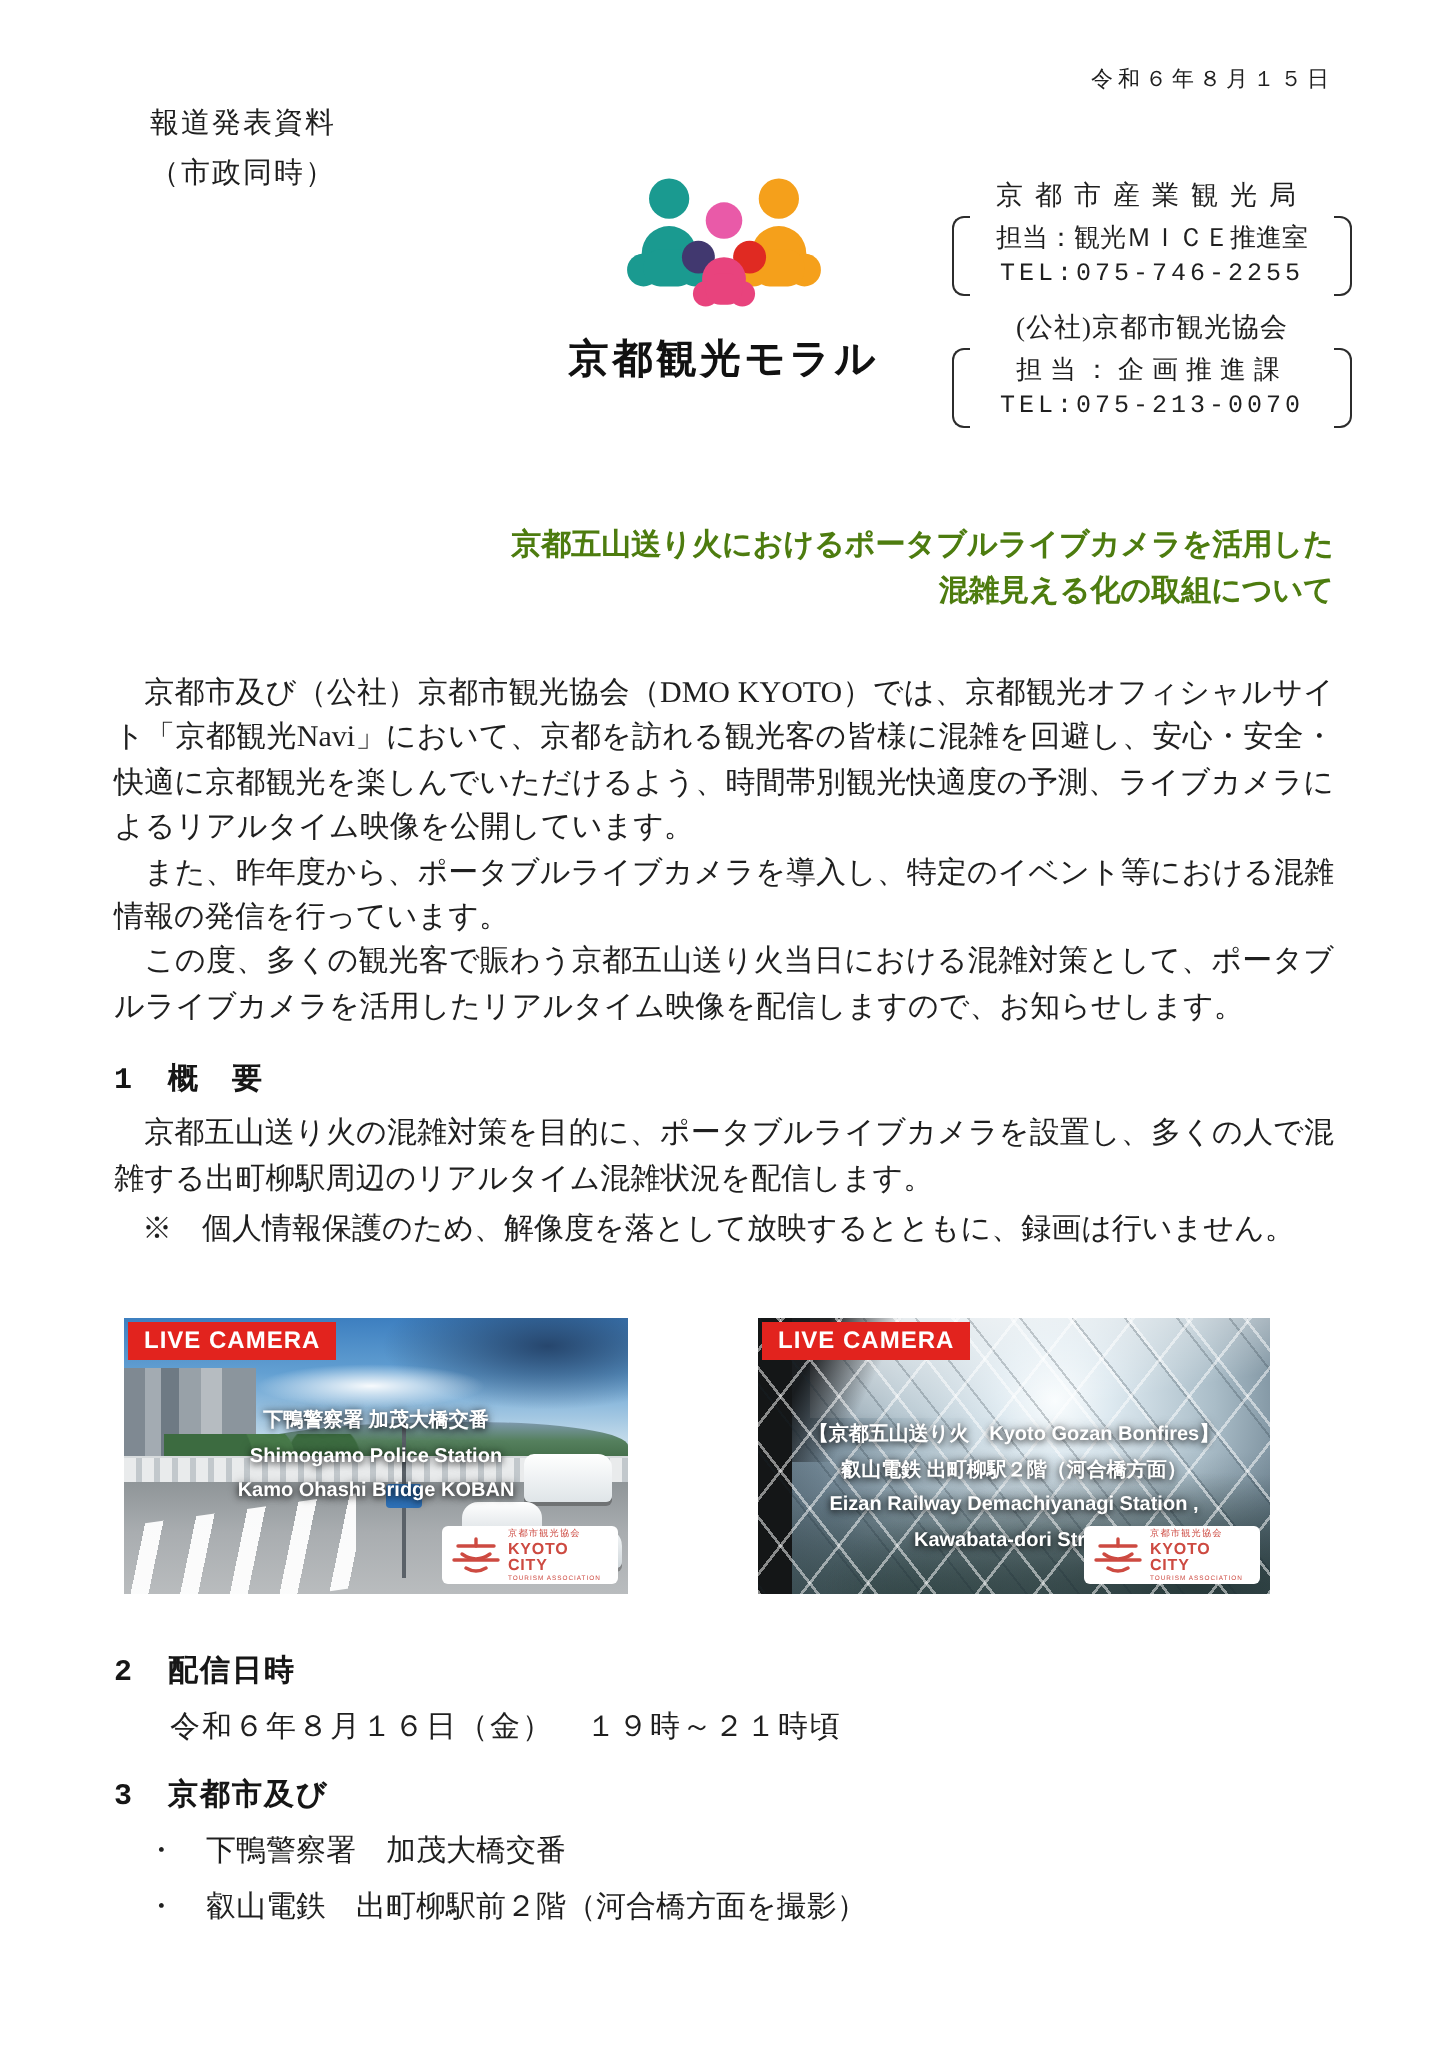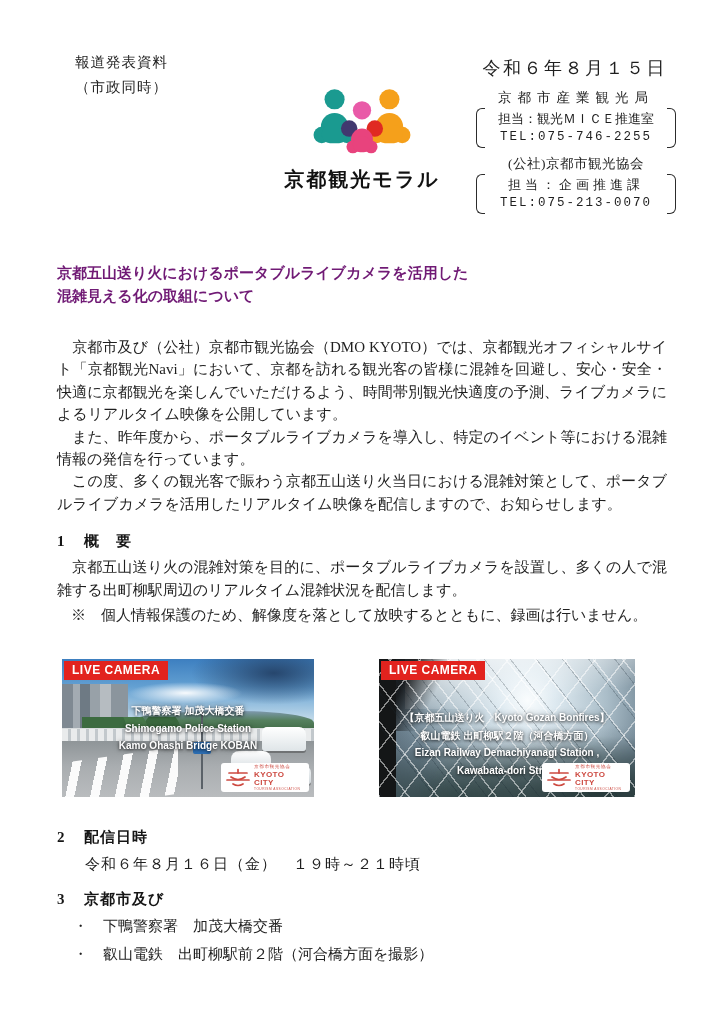--- a/index.html
+++ b/index.html
@@ -7,21 +7,21 @@
     position:relative;
     width:724px;height:1024px;
     background:#ffffff;
     font-family:"Liberation Serif","DejaVu Serif",serif;
     color:#1f1f1f;
     overflow:hidden;
   }
   
   .header{position:relative;height:215px;}
   .doc-label{position:absolute;left:75px;top:50px;font-size:14.5px;line-height:25px;letter-spacing:1px;}
-  .date{position:absolute;right:57px;top:56px;font-size:18px;letter-spacing:2.5px;font-family:Liberation Serif, serif;}
+  .date{position:absolute;right:57px;top:32px;font-size:11px;letter-spacing:2.5px;font-family:Liberation Serif, serif;}
   .brand{position:absolute;left:50%;top:84px;transform:translateX(-50%);width:210px;text-align:center;}
   .brand svg{display:block;margin:0 auto;}
   .wordmark{
     margin-top:2px;
     font-family:"Liberation Sans","DejaVu Sans",sans-serif;
     font-weight:700;font-size:20px;letter-spacing:2px;color:#111;
   }
   .contacts{position:absolute;right:48px;top:88px;width:200px;}
   .contact{margin-bottom:6px;text-align:center;}
   .org{font-size:13.5px;line-height:19px;white-space:nowrap;}
@@ -32,31 +32,31 @@
     content:"";position:absolute;top:0;bottom:0;width:8px;
     border-top:1.3px solid #2c2c2c;border-bottom:1.3px solid #2c2c2c;
   }
   .bracket::before{left:0;border-left:1.3px solid #2c2c2c;border-radius:6px 0 0 6px;}
   .bracket::after{right:0;border-right:1.3px solid #2c2c2c;border-radius:0 6px 6px 0;}
   .person{font-size:13px;line-height:18px;white-space:nowrap;}
   .person-spaced{letter-spacing:4px;}
   .tel{font-size:13px;line-height:18px;letter-spacing:2px;white-space:nowrap;font-family:"Liberation Mono","DejaVu Sans Mono",monospace;font-size:12.5px;}
   
   .title{
-    margin:46px 57px 0;text-align:left;
+    margin:46px 57px 0;text-align:right;
     font-family:"Liberation Sans","DejaVu Sans",sans-serif;
-    font-weight:bold;font-size:15px;line-height:23px;color:#701a75;
+    font-weight:bold;font-size:15px;line-height:23px;color:#4d7c0f;
   }
   
   .intro{margin:29px 57px 0;}
   .intro p{margin:0;font-size:15px;line-height:22.4px;text-align:justify;}
   
   .section{margin:0 57px;}
   .s1{margin-top:14px;}
-  .s-head{font-family:Liberation Serif, serif;font-weight:bold;font-size:15px;line-height:24px;color:#161616;}
+  .s-head{font-family:Liberation Mono, monospace;font-weight:bold;font-size:15px;line-height:24px;color:#161616;}
   .s-no{display:inline-block;min-width:14px;}
   .s-title{margin-left:13px;letter-spacing:1px;}
   .s-body{margin:3px 0 0;font-size:15px;line-height:22.4px;text-align:justify;}
   .s-note{margin:3px 0 0 14px;font-size:15px;line-height:22.4px;}
   .s2{margin-top:28px;}
   .s-indent{margin:4px 0 0 28px;font-size:15px;line-height:22px;letter-spacing:1px;}
   .s3{margin-top:12px;}
   .bullet{margin:2px 0 0 16px;font-size:15px;line-height:26px;}
   
   .cameras{margin:33px 0 0 62px;display:flex;gap:65px;}

